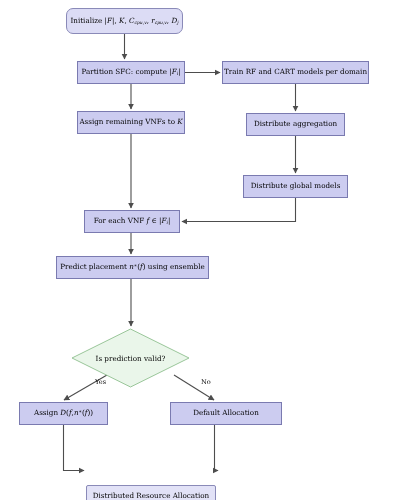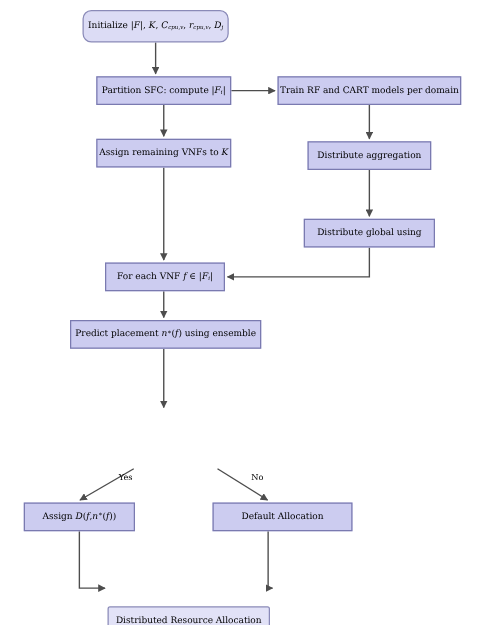--- a/index.html
+++ b/index.html
@@ -142,31 +142,37 @@
 
   <div class="node process" style="left:222px; top:61px; width:147px; height:23px; font-size:7.2px;">
     <span class="node-label">Train RF and CART models per domain</span>
   </div>
 
   <div class="node process" style="left:246px; top:113px; width:99px; height:23px; font-size:7.2px;">
     <span class="node-label">Distribute aggregation</span>
   </div>
 
   <div class="node process" style="left:243px; top:175px; width:105px; height:23px; font-size:7.2px;">
-    <span class="node-label">Distribute global using</span>
+    <span class="node-label">Distribute global models</span>
   </div>
 
   <div class="node process" style="left:84px; top:210px; width:96px; height:23px; font-size:7.2px;">
     <span class="node-label">For each VNF <span class="mathvar">f</span> ∈ |<span class="mathvar">F</span><span class="sub">i</span>|</span>
   </div>
 
   <div class="node process" style="left:56px; top:256px; width:153px; height:23px; font-size:7.2px;">
     <span class="node-label">Predict placement <span class="mathvar">n</span><span class="sup">∗</span>(<span class="mathvar">f</span>) using ensemble</span>
   </div>
 
+  <div class="decision" style="left:71px; top:328px; width:119px; height:60px;">
+    <svg width="119" height="60" viewBox="0 0 119 60">
+      <polygon points="59.5,1 118,30 59.5,59 1,30" fill="#eaf6ea" stroke="#8fbf8f" stroke-width="0.9"></polygon>
+    </svg>
+    <span class="dlabel" style="font-size:7.2px;">Is prediction valid?</span>
+  </div>
 
   <span class="edge-label" style="left:74px; top:378px; font-size:6.6px;">Yes</span>
 
   <span class="edge-label" style="left:180px; top:378px; font-size:6.6px;">No</span>
 
   <div class="node process" style="left:19px; top:402px; width:89px; height:23px; font-size:7.2px;">
     <span class="node-label">Assign <span class="mathvar">D</span>(<span class="mathvar">f</span>,<span class="mathvar">n</span><span class="sup">∗</span>(<span class="mathvar">f</span>))</span>
   </div>
 
   <div class="node process" style="left:170px; top:402px; width:112px; height:23px; font-size:7.2px;">

